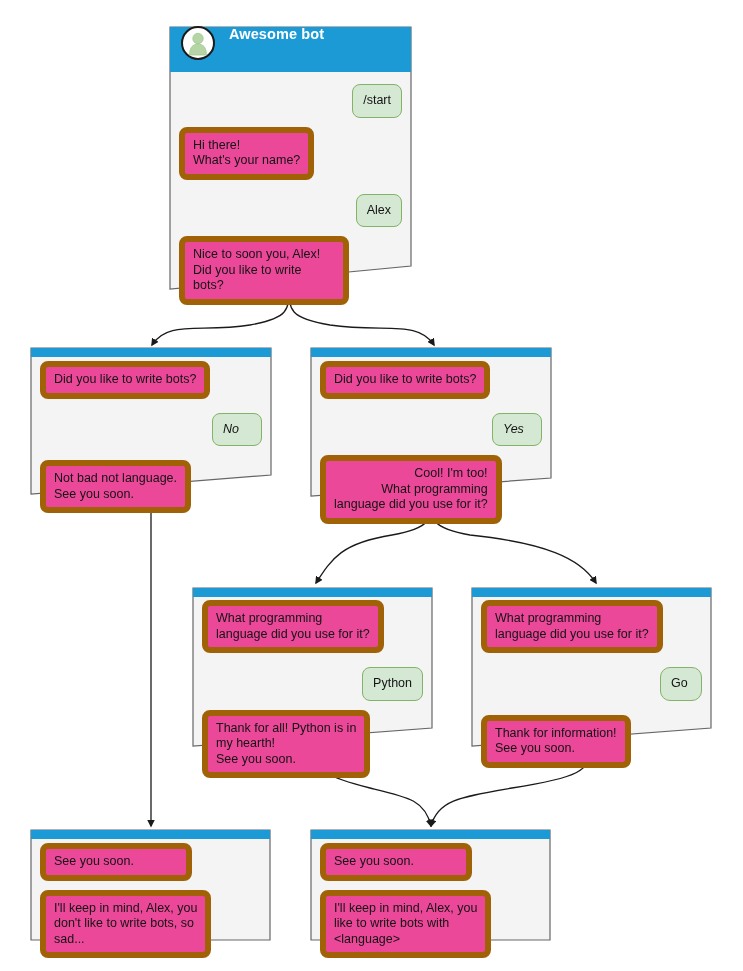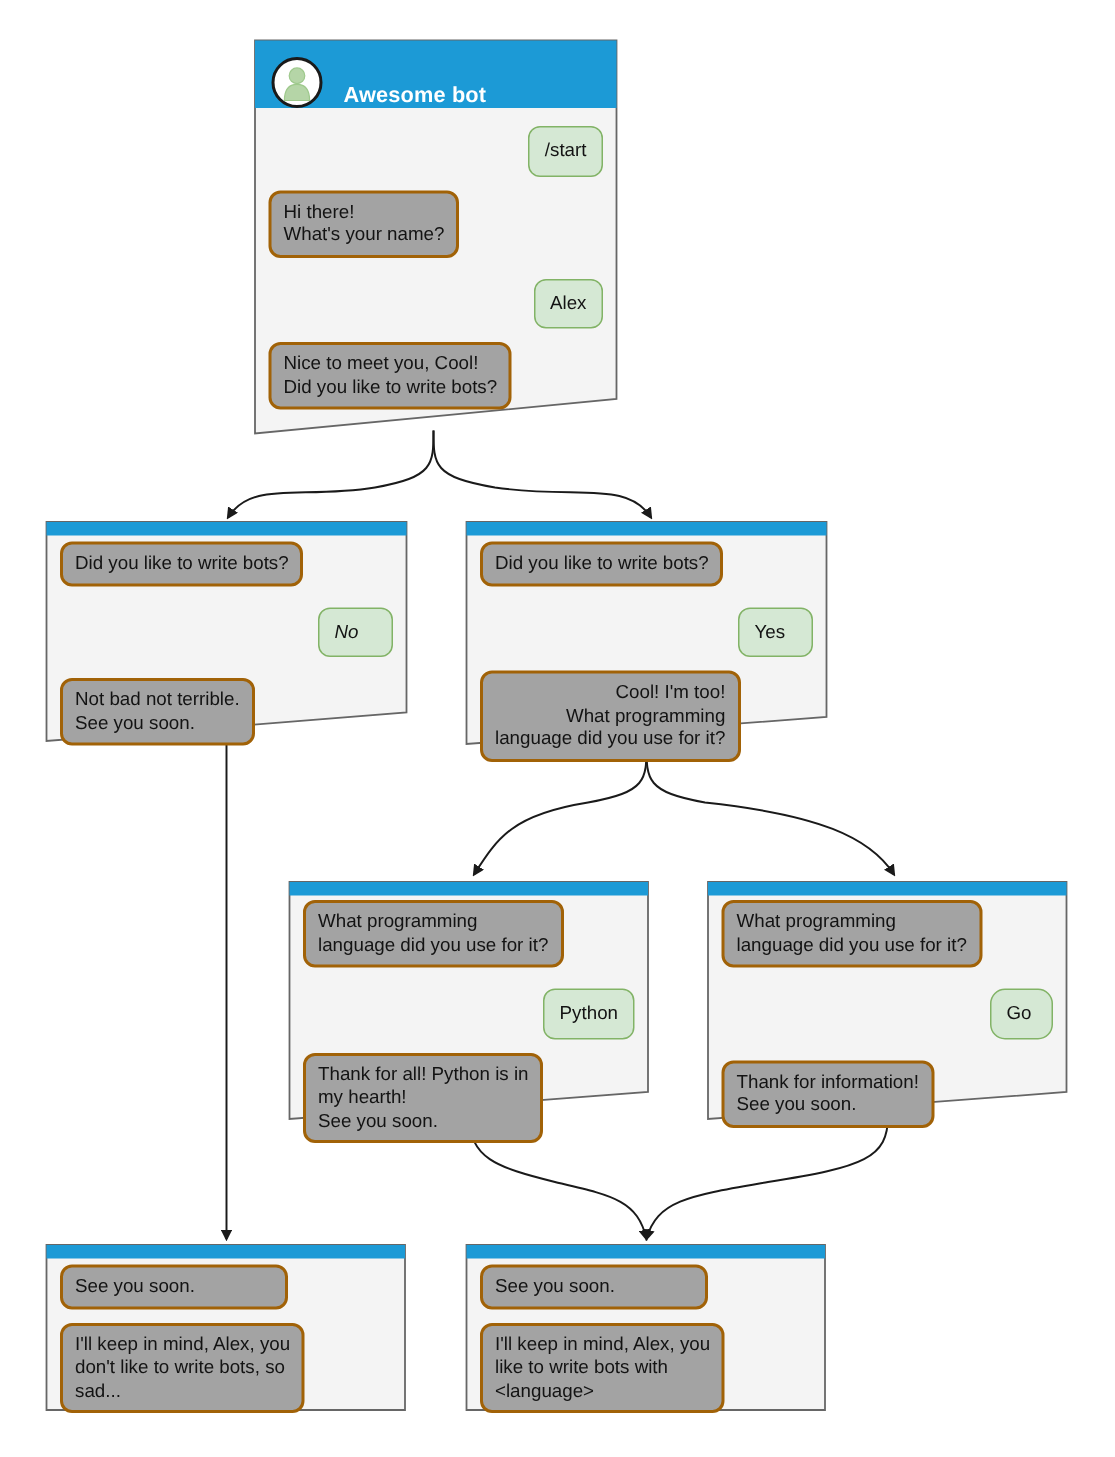--- a/index.html
+++ b/index.html
@@ -52,21 +52,21 @@
     left: 0;
     top: 0;
     width: 100%;
     box-sizing: border-box;
     z-index: 3;
   }
 
   
   .card-title-row {
     display: flex;
-    align-items: flex-end;
+    align-items: flex-start;
     height: 46px;
     padding-left: 12px;
     box-sizing: border-box;
   }
   .avatar {
     width: 34px;
     height: 34px;
     border-radius: 50%;
     background: #ffffff;
     border: 2px solid #1a1a1a;
@@ -95,22 +95,22 @@
     font-size: 12.5px;
     line-height: 15.5px;
     color: #131313;
     border-radius: 8px;
     padding: 5px 8px 5px 8px;
     box-sizing: border-box;
     white-space: pre-line;
     max-width: 165px;
   }
   .msg.bot {
-    background: #a3a3a3;
-    border: 2px solid #a16207;
+    background: #ec4899;
+    border: 6px solid #a16207;
     align-self: flex-start;
   }
   .msg.user {
     background: #d5e8d4;
     border: 1px solid #82b366;
     align-self: flex-end;
     text-align: left;
     padding: 8px 10px;
   }
   .spacer-sm { height: 9px; }
@@ -163,53 +163,53 @@
       </div>
 
       <div class="messages" style="padding-top:12px;">
         <div class="msg user">/start</div>
         <div class="spacer-sm"></div>
         <div class="msg bot">Hi there!
 What's your name?</div>
         <div class="spacer-md"></div>
         <div class="msg user">Alex</div>
         <div class="spacer-sm"></div>
-        <div class="msg bot" style="max-width:170px;">Nice to meet you, Cool!
+        <div class="msg bot" style="max-width:170px;">Nice to soon you, Alex!
 Did you like to write bots?</div>
       </div>
     </div>
   </div>
 
   <div class="card" id="card-answer-no" style="left:30px; top:347px; width:242px; height:148px;">
     <svg class="card-shape" viewBox="0 0 242 148" preserveAspectRatio="none">
       <path d="M 1,1 L 241,1 L 241,128 L 1,147 Z" fill="#f4f4f4" stroke="#666666" stroke-width="1.2"></path>
       <path d="M 1,1 L 241,1 L 241,10 L 1,10 Z" fill="#1c9ad6"></path>
     </svg>
     <div class="card-content">
       <div class="messages" style="padding-top:14px;">
         <div class="msg bot" style="max-width:none;">Did you like to write bots?</div>
         <div class="spacer-md"></div>
         <div class="msg user" style="min-width:50px;font-style:italic;">No</div>
         <div class="spacer-md"></div>
-        <div class="msg bot">Not bad not terrible.
+        <div class="msg bot">Not bad not language.
 See you soon.</div>
       </div>
     </div>
   </div>
 
   <div class="card" id="card-answer-yes" style="left:310px; top:347px; width:242px; height:150px;">
     <svg class="card-shape" viewBox="0 0 242 150" preserveAspectRatio="none">
       <path d="M 1,1 L 241,1 L 241,131 L 1,149 Z" fill="#f4f4f4" stroke="#666666" stroke-width="1.2"></path>
       <path d="M 1,1 L 241,1 L 241,10 L 1,10 Z" fill="#1c9ad6"></path>
     </svg>
     <div class="card-content">
       <div class="messages" style="padding-top:14px;">
         <div class="msg bot" style="max-width:none;">Did you like to write bots?</div>
         <div class="spacer-md"></div>
-        <div class="msg user" style="min-width:50px;">Yes</div>
+        <div class="msg user" style="min-width:50px;font-style:italic;">Yes</div>
         <div class="spacer-sm"></div>
         <div class="msg bot" style="max-width:none;text-align:right;">Cool! I'm too!
 What programming
 language did you use for it?</div>
       </div>
     </div>
   </div>
 
   <div class="card" id="card-answer-python" style="left:192px; top:587px; width:241px; height:160px;">
     <svg class="card-shape" viewBox="0 0 241 160" preserveAspectRatio="none">

